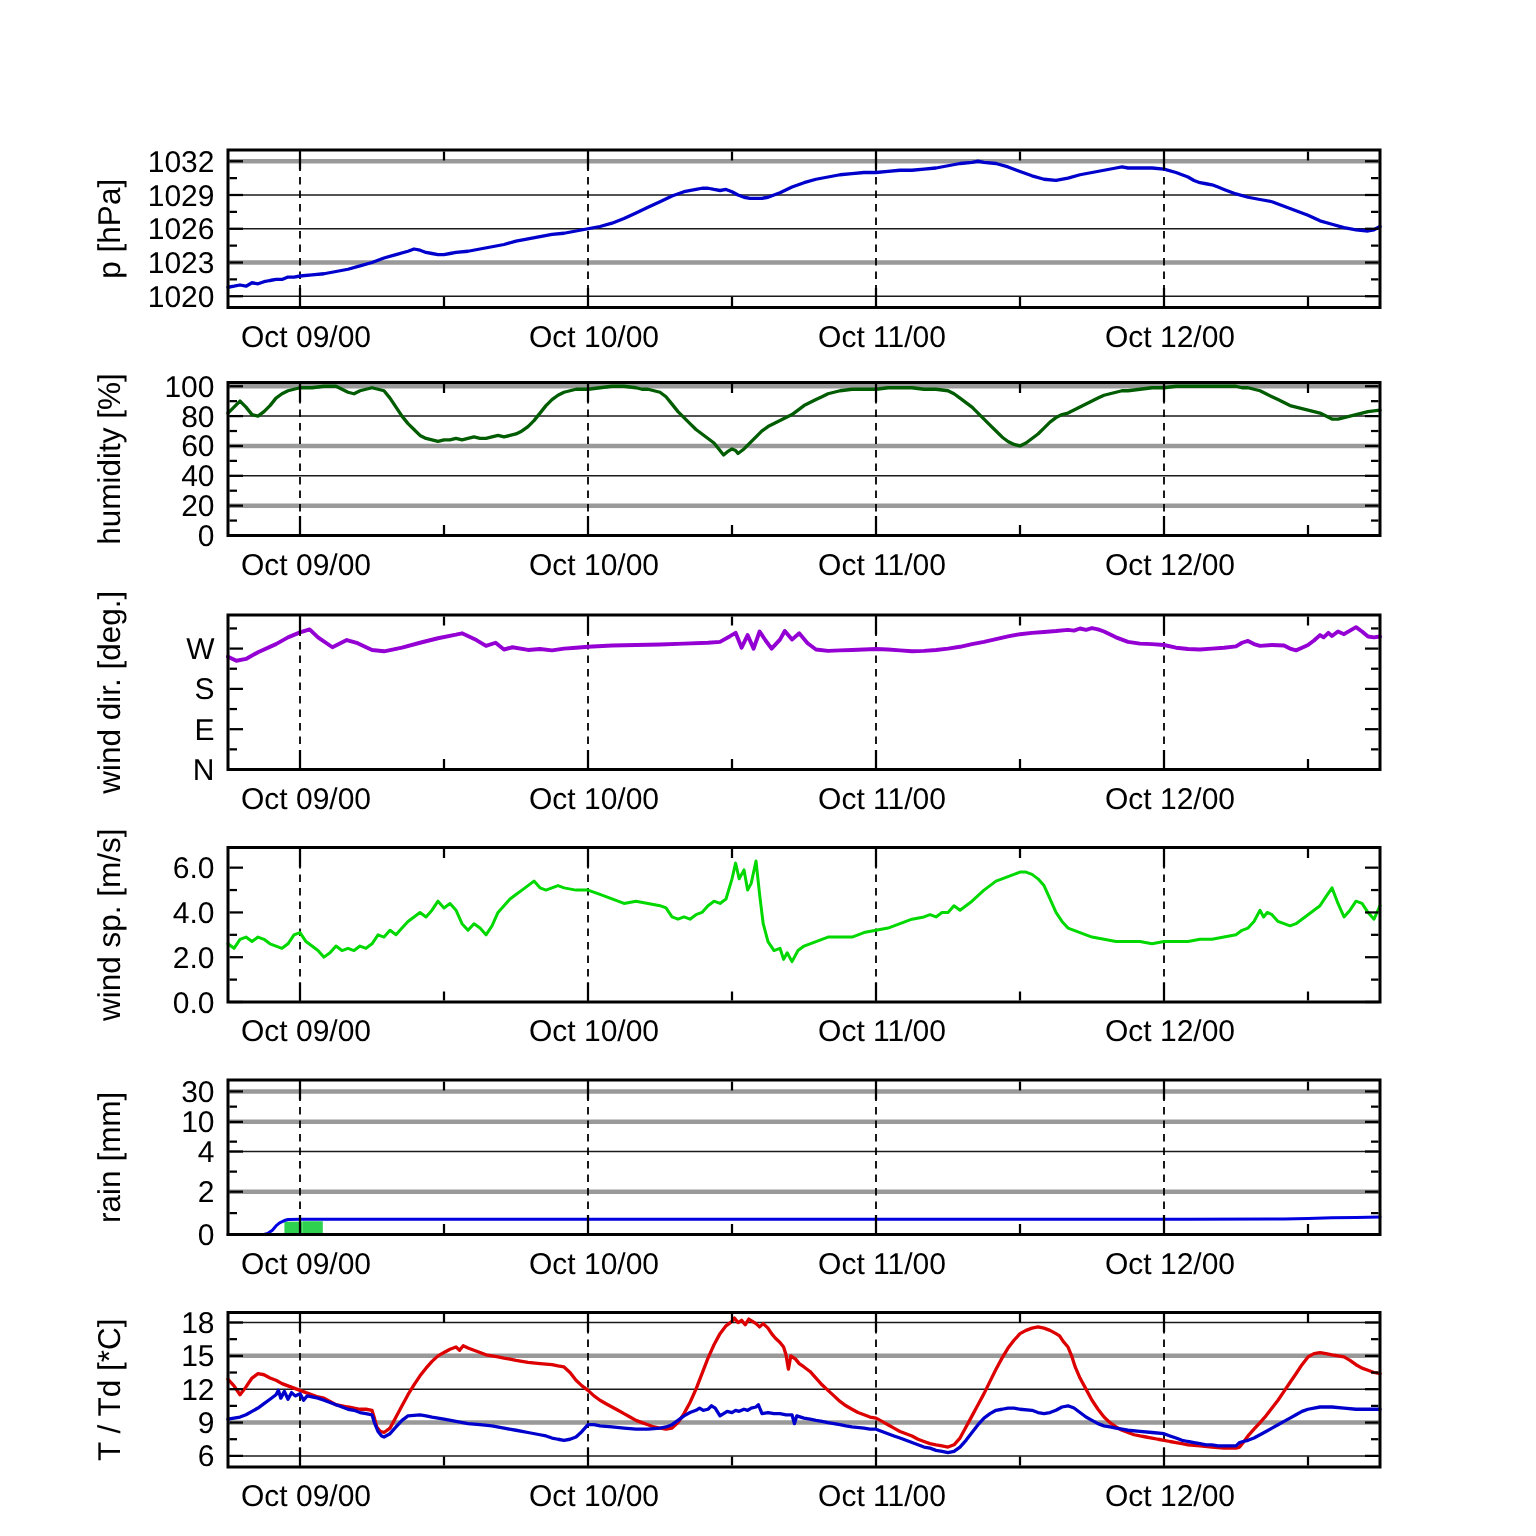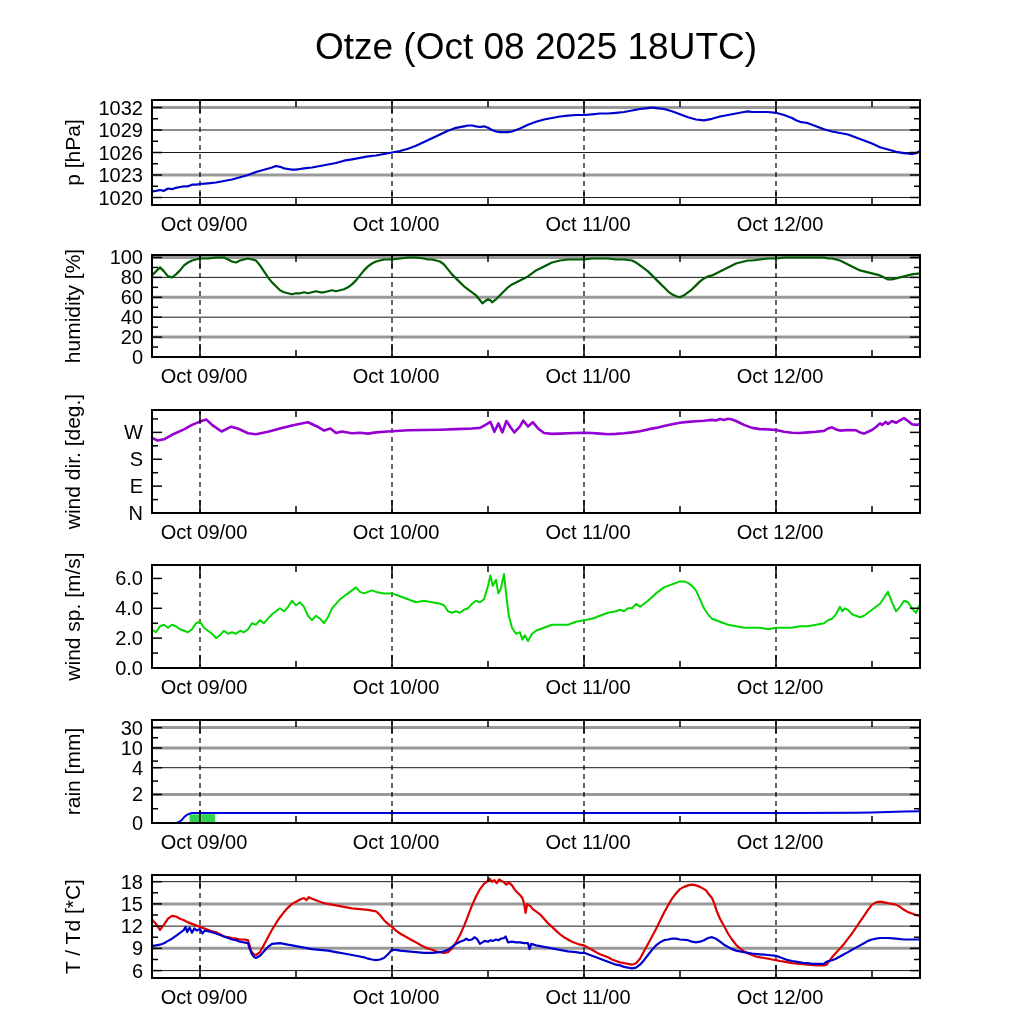--- a/index.html
+++ b/index.html
@@ -6,21 +6,20 @@
   .page{position:relative;width:1024px;height:1024px;background:#ffffff;overflow:hidden;
         font-family:"Liberation Sans",sans-serif;}
   .title{position:absolute;top:26px;left:536px;transform:translateX(-50%);
          font-size:37px;color:#000;white-space:nowrap;}
   svg text{font-family:"Liberation Sans",sans-serif;fill:#000000;}
 </style>
 </head>
 <body>
 
 <div class="page">
-  <div class="title">Otze (Oct 08 2025 18UTC)</div>
   <svg id="chart" width="1024" height="1024" viewBox="0 0 1024 1024">
       <g>
         <line x1="152" x2="920" y1="197.5" y2="197.5" stroke="#1a1a1a" stroke-width="1"></line>
         <line x1="152" x2="920" y1="175" y2="175" stroke="#999999" stroke-width="3"></line>
         <line x1="152" x2="920" y1="152.5" y2="152.5" stroke="#1a1a1a" stroke-width="1"></line>
         <line x1="152" x2="920" y1="130" y2="130" stroke="#1a1a1a" stroke-width="1"></line>
         <line x1="152" x2="920" y1="107.5" y2="107.5" stroke="#999999" stroke-width="3"></line>
         <line x1="200" x2="200" y1="100" y2="205" stroke="#000" stroke-width="1.2" stroke-dasharray="5,4"></line>
         <line x1="392" x2="392" y1="100" y2="205" stroke="#000" stroke-width="1.2" stroke-dasharray="5,4"></line>
         <line x1="584" x2="584" y1="100" y2="205" stroke="#000" stroke-width="1.2" stroke-dasharray="5,4"></line>

